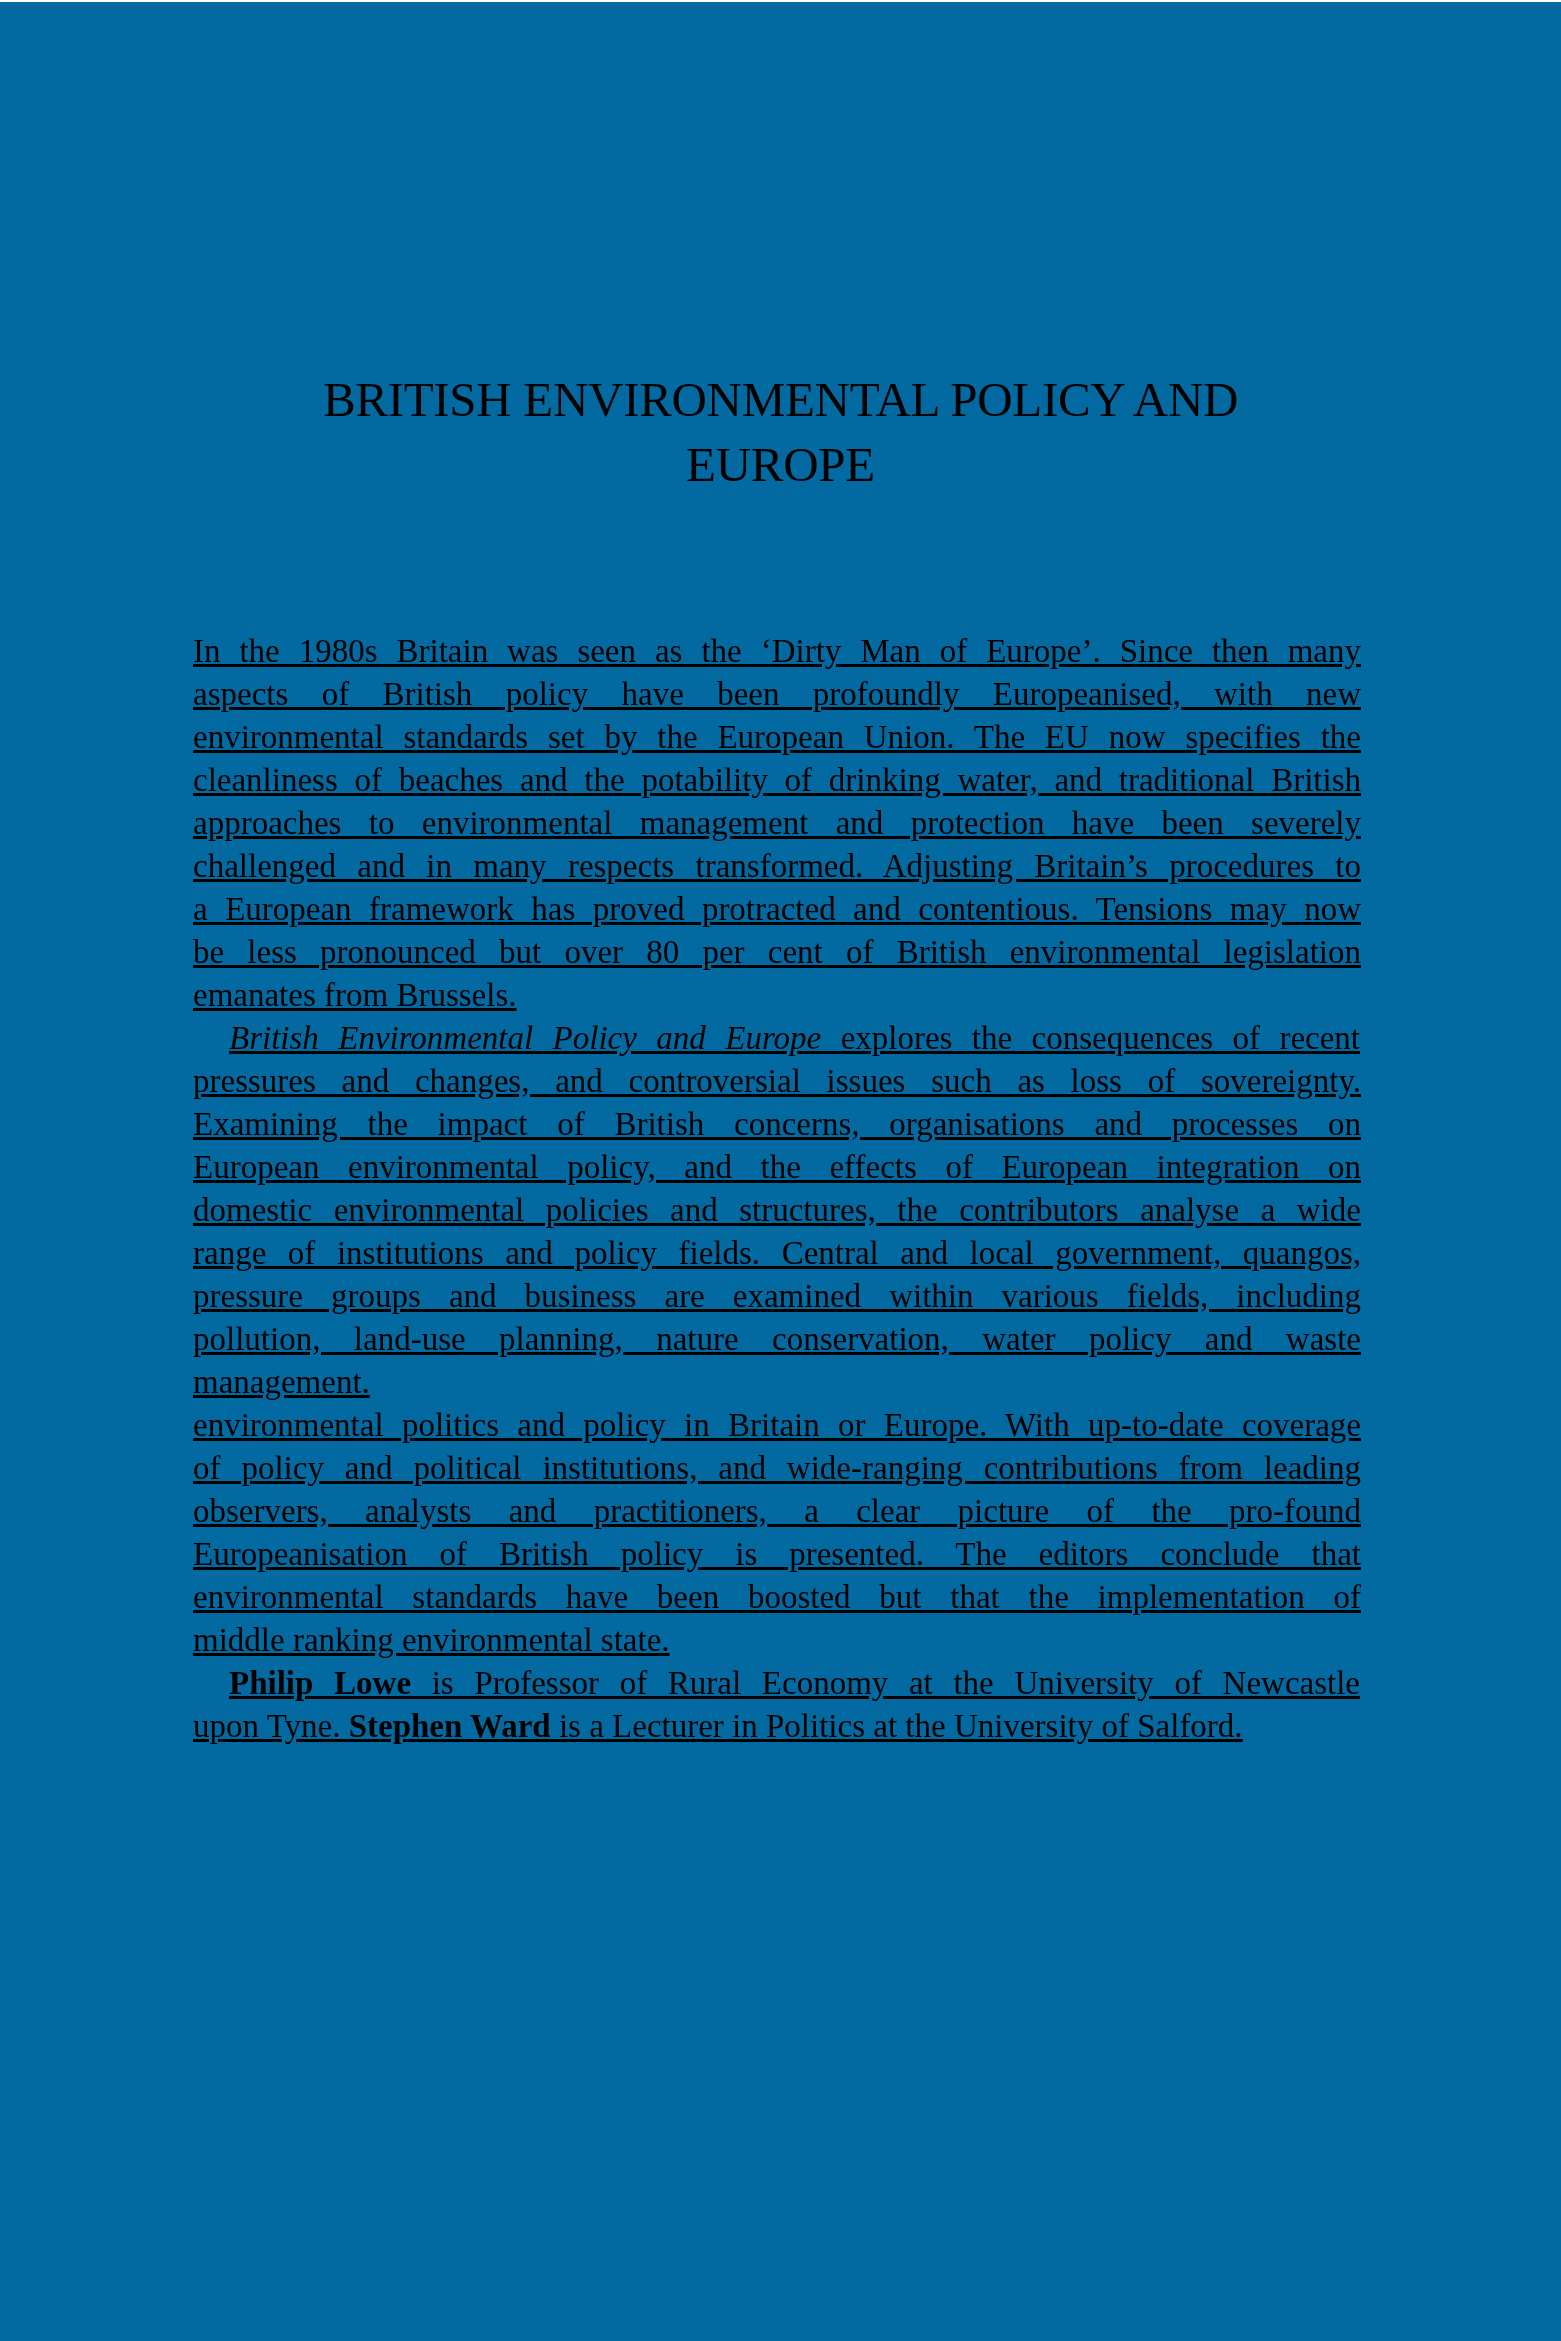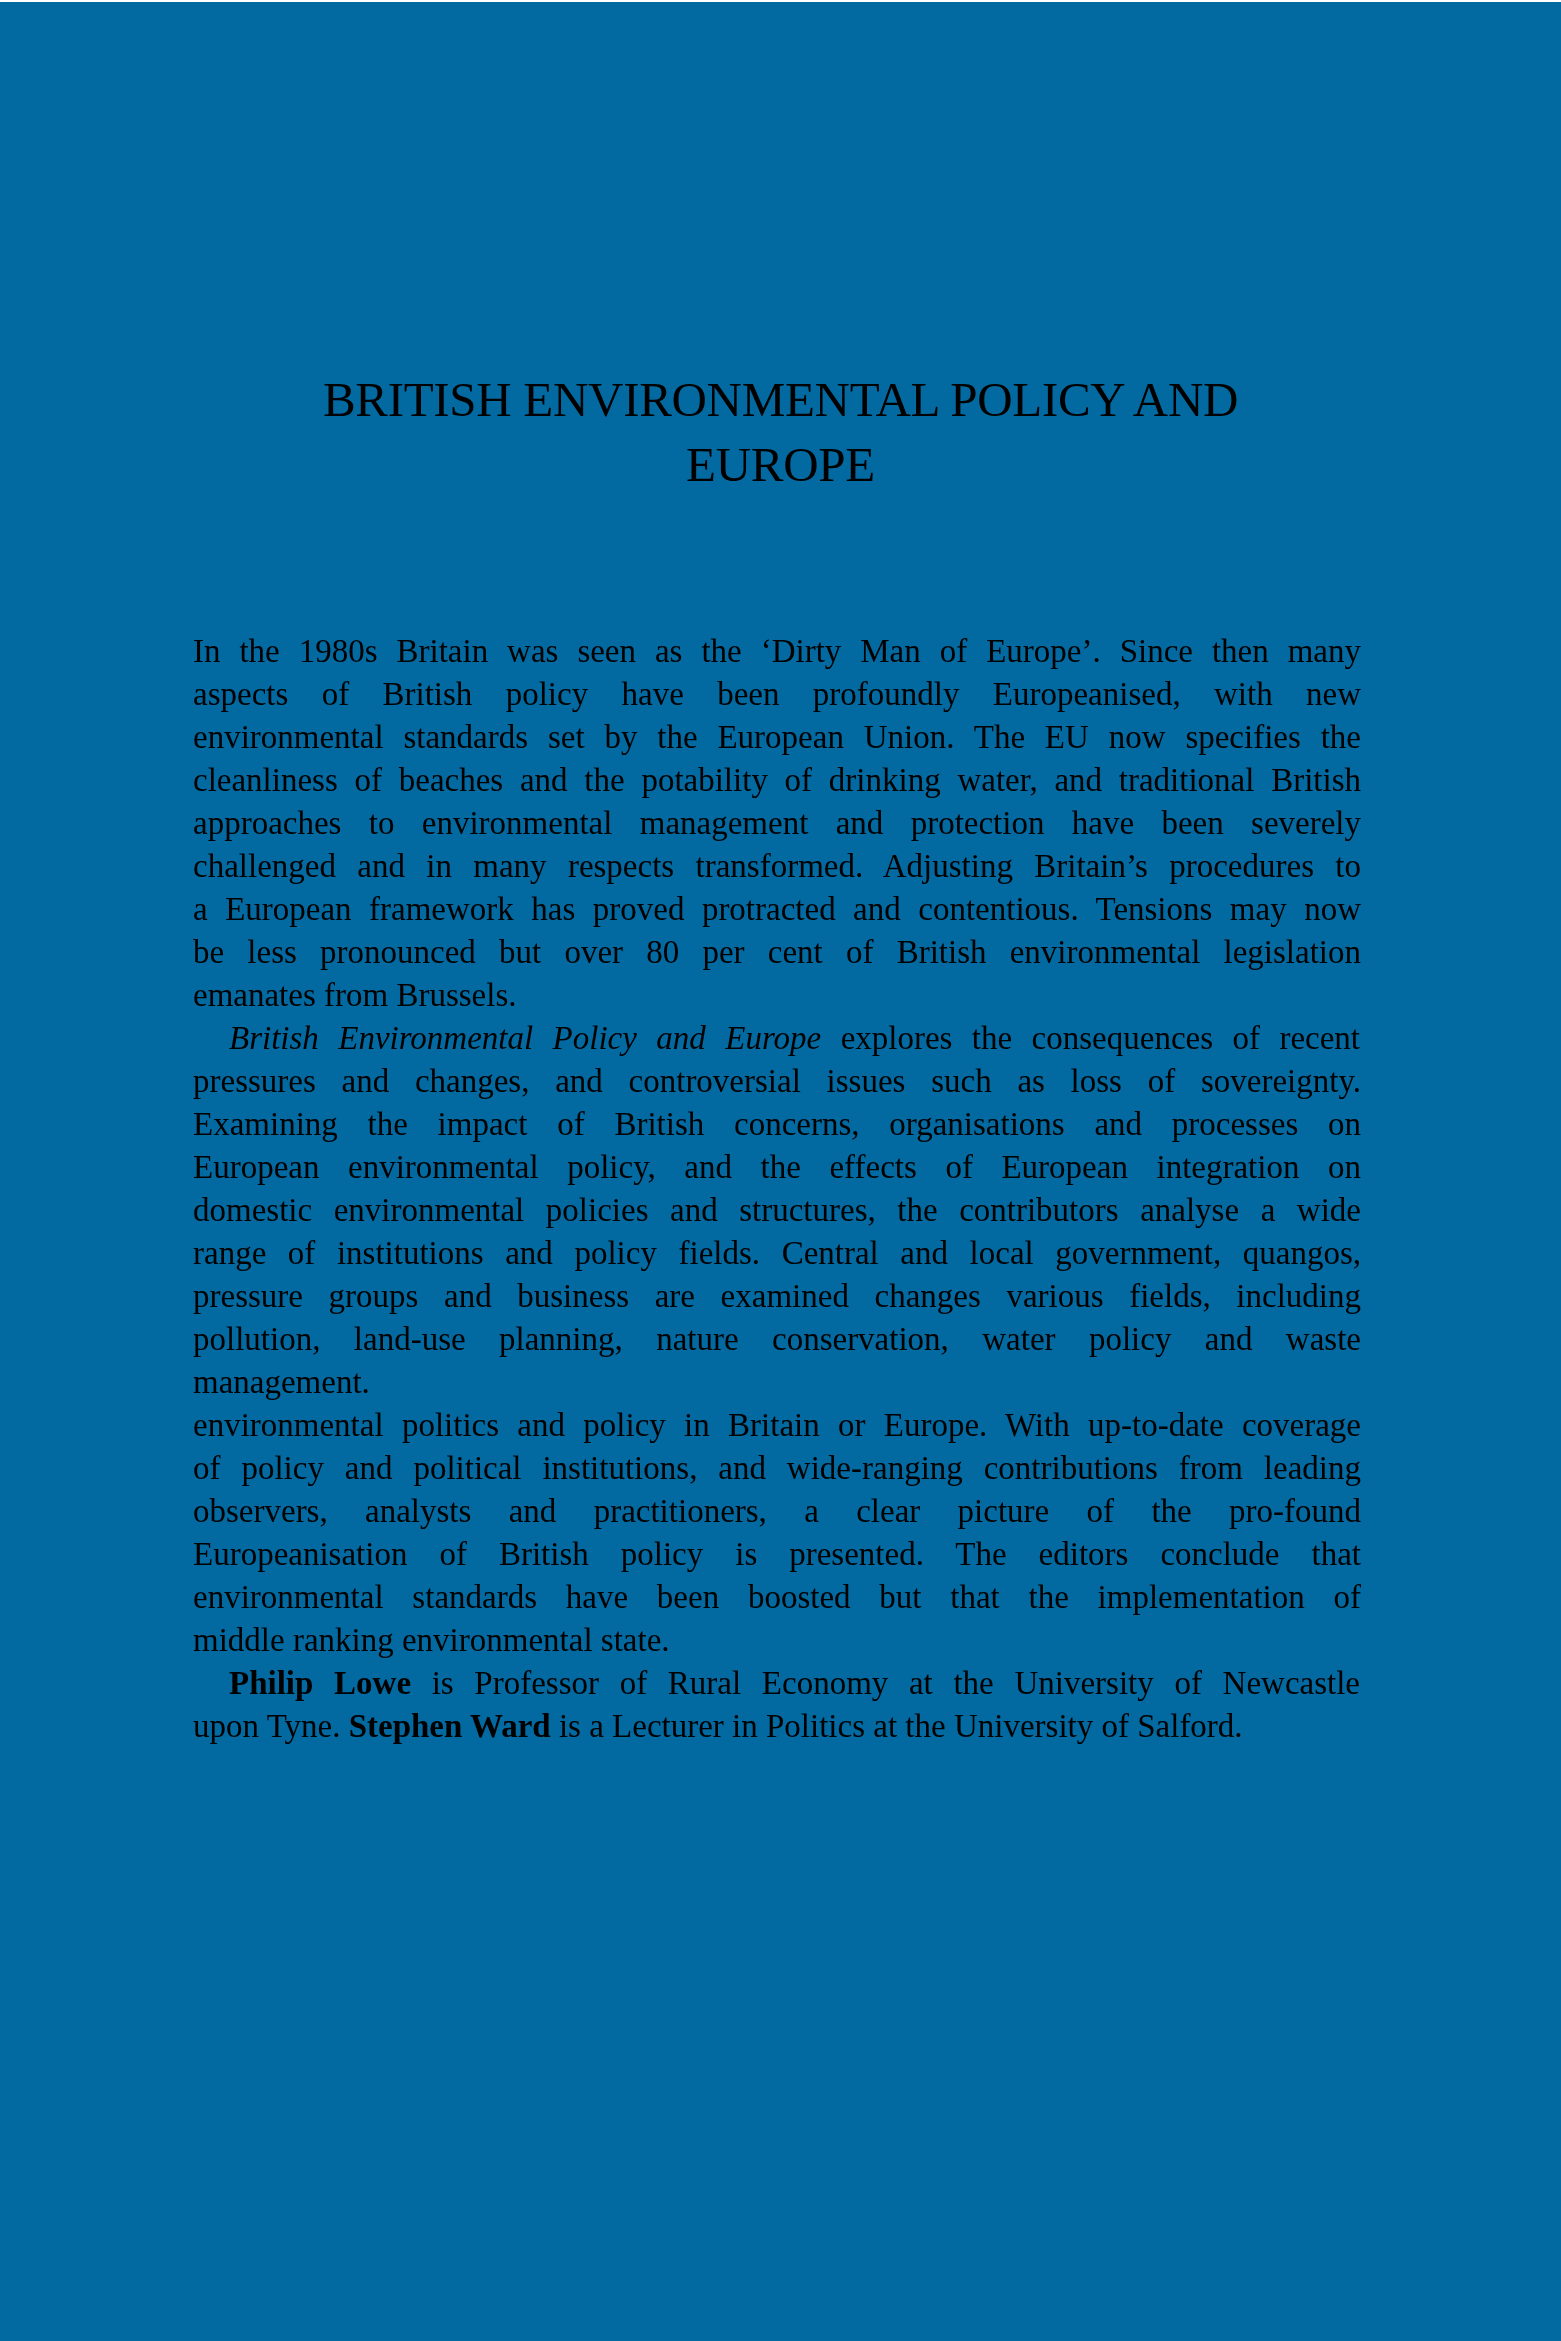--- a/index.html
+++ b/index.html
@@ -50,20 +50,21 @@
   .para { margin: 0; padding: 0; }
   .line {
     display: block;
     width: 1168px;
     height: 43px;
     white-space: nowrap;
     text-align: justify;
     text-align-last: justify;
     overflow: visible;
     transform-origin: 0 0;
+    text-decoration: underline;
   }
   .line.indent {
     width: 1131px;
     margin-left: 36px;
   }
   .line.last {
     text-align: left;
     text-align-last: left;
   }
   .it { font-style: italic; }
@@ -93,21 +94,21 @@
       <span class="line last">emanates from Brussels.</span>
     </div>
 
     <div class="para">
       <span class="line indent"><span class="it">British Environmental Policy and Europe</span><span> explores the consequences of recent</span></span>
       <span class="line">pressures and changes, and controversial issues such as loss of sovereignty.</span>
       <span class="line">Examining the impact of British concerns, organisations and processes on</span>
       <span class="line">European environmental policy, and the effects of European integration on</span>
       <span class="line">domestic environmental policies and structures, the contributors analyse a wide</span>
       <span class="line">range of institutions and policy fields. Central and local government, quangos,</span>
-      <span class="line">pressure groups and business are examined changes various fields, including</span>
+      <span class="line">pressure groups and business are examined within various fields, including</span>
       <span class="line">pollution, land-use planning, nature conservation, water policy and waste</span>
       <span class="line last">management.</span>
     </div>
 
     <div class="para">
       <span class="line">environmental politics and policy in Britain or Europe. With up-to-date coverage</span>
       <span class="line">of policy and political institutions, and wide-ranging contributions from leading</span>
       <span class="line">observers, analysts and practitioners, a clear picture of the pro-found</span>
       <span class="line">Europeanisation of British policy is presented. The editors conclude that</span>
       <span class="line">environmental standards have been boosted but that the implementation of</span>

